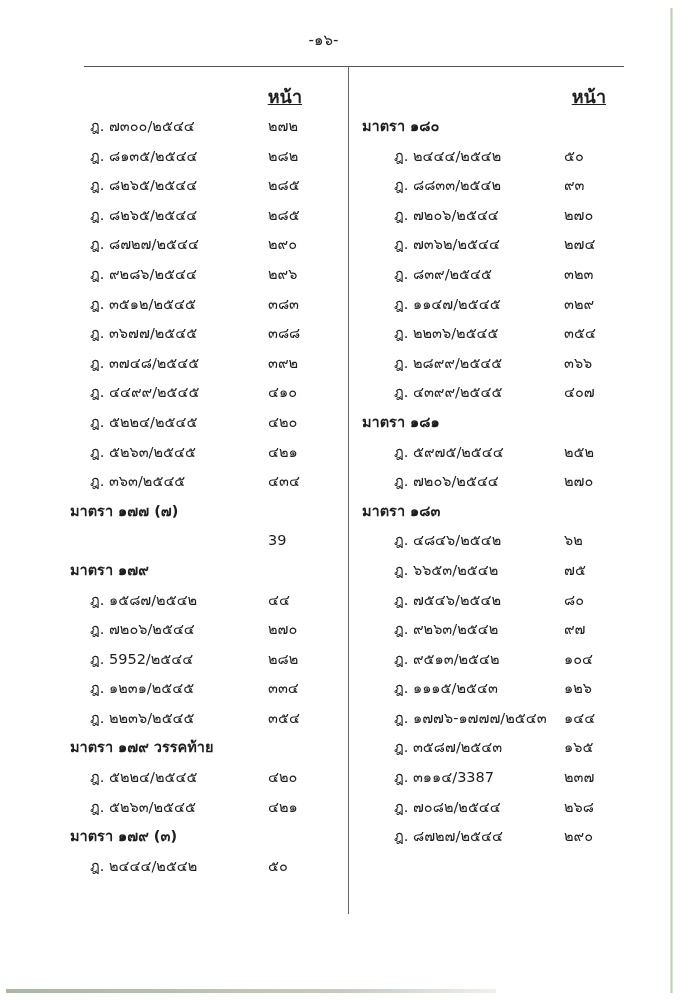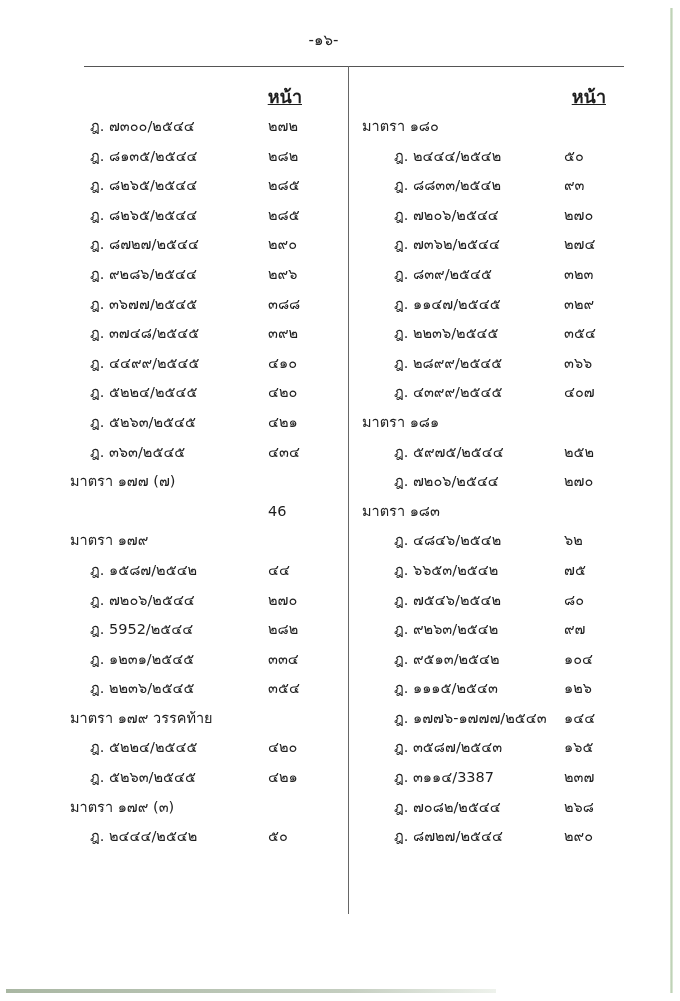--- a/index.html
+++ b/index.html
@@ -34,21 +34,21 @@
   .row {
     position: relative; height: 29.6px; line-height: 29.6px;
     font-size: 14.5px; white-space: nowrap;
   }
   .header-row { height: 30px; }
   .page-header {
     position: absolute; right: 38px; font-weight: bold; text-decoration: underline;
     font-size: 18px;
   }
   .col-right .page-header { right: 18px; }
-  .section { font-weight: normal; padding-left: 0; }
+  .section { font-weight: bold; padding-left: 0; }
   .entry .case { position: absolute; left: 20px; }
   .col-right .entry .case { left: 32px; }
   .entry .page { position: absolute; left: 198px; }
   .col-right .entry .page { left: 202px; }
 </style>
 </head>
 <body>
 
 <div class="right-edge"></div>
 <div class="page-number">-๑๖-</div>
@@ -78,20 +78,24 @@
       </div>
       <div class="row entry">
         <span class="case">ฎ. ๘๗๒๗/๒๕๔๔</span>
         <span class="page">๒๙๐</span>
       </div>
       <div class="row entry">
         <span class="case">ฎ. ๙๒๘๖/๒๕๔๔</span>
         <span class="page">๒๙๖</span>
       </div>
       <div class="row entry">
+        <span class="case">ฎ. ๓๕๑๒/๒๕๔๕</span>
+        <span class="page">๓๘๓</span>
+      </div>
+      <div class="row entry">
         <span class="case">ฎ. ๓๖๗๗/๒๕๔๕</span>
         <span class="page">๓๘๘</span>
       </div>
       <div class="row entry">
         <span class="case">ฎ. ๓๗๔๘/๒๕๔๕</span>
         <span class="page">๓๙๒</span>
       </div>
       <div class="row entry">
         <span class="case">ฎ. ๔๔๙๙/๒๕๔๕</span>
         <span class="page">๔๑๐</span>
@@ -103,21 +107,21 @@
       <div class="row entry">
         <span class="case">ฎ. ๕๒๖๓/๒๕๔๕</span>
         <span class="page">๔๒๑</span>
       </div>
       <div class="row entry">
         <span class="case">ฎ. ๓๖๓/๒๕๔๕</span>
         <span class="page">๔๓๔</span>
       </div>
       <div class="row section">มาตรา ๑๗๗ (๗)</div>
       <div class="row entry">
-        <span class="page">46</span>
+        <span class="page">39</span>
       </div>
       <div class="row section">มาตรา ๑๗๙</div>
       <div class="row entry">
         <span class="case">ฎ. ๑๕๘๗/๒๕๔๒</span>
         <span class="page">๔๔</span>
       </div>
       <div class="row entry">
         <span class="case">ฎ. ๗๒๐๖/๒๕๔๔</span>
         <span class="page">๒๗๐</span>
       </div>

